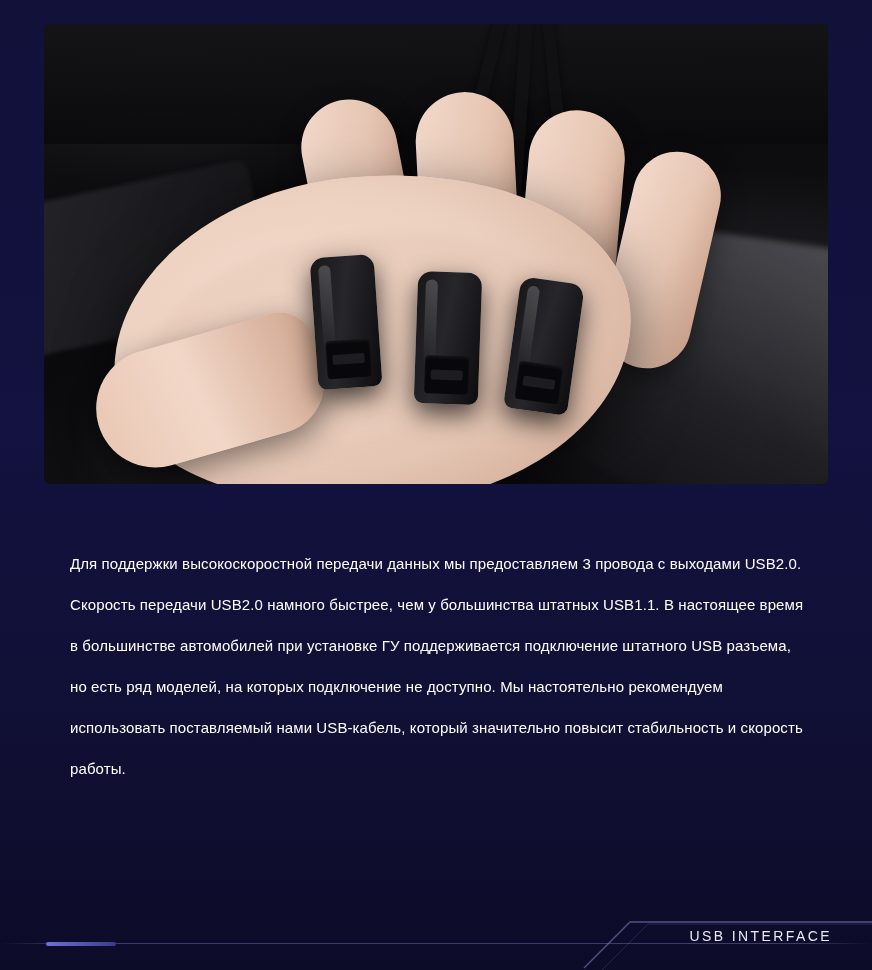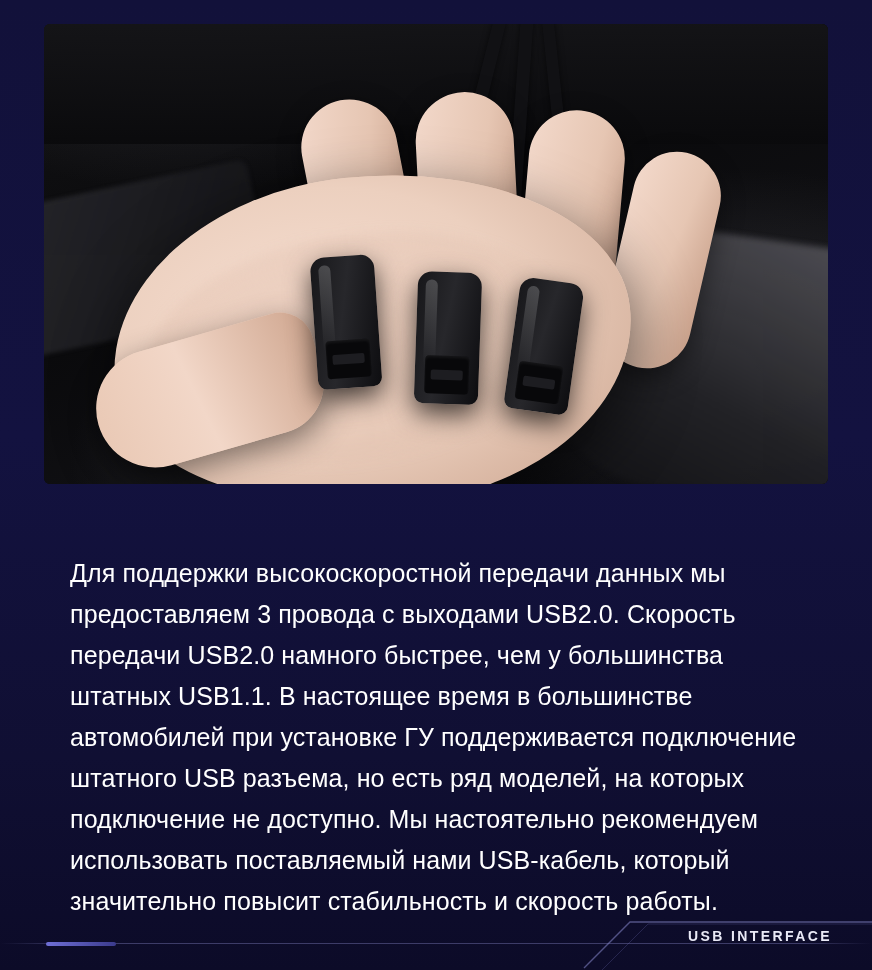--- a/index.html
+++ b/index.html
@@ -166,21 +166,21 @@
     border-radius: 8px;
   }
 
   
   .copy {
     position: absolute;
     left: 70px;
     top: 528px;
     width: 734px;
     color: #ffffff;
-    font-size: 25px;
+    font-size: 15px;
     line-height: 41px;
     letter-spacing: .1px;
     text-align: left;
   }
 
   
   .footer {
     position: absolute;
     left: 0;
     bottom: 0;
@@ -213,21 +213,21 @@
     overflow: hidden;
   }
   .footer-shape svg { display: block; }
   .footer-label {
     position: absolute;
     right: 40px;
     bottom: 26px;
     font-size: 14px;
     letter-spacing: 2.4px;
     color: #e9e9f6;
-    font-weight: bold;
+    font-weight: normal;
   }
 </style>
 </head>
 <body>
 
 <div class="page">
 
   <div class="photo-wrap">
     <div class="photo">
       <div class="dash-top"></div>

